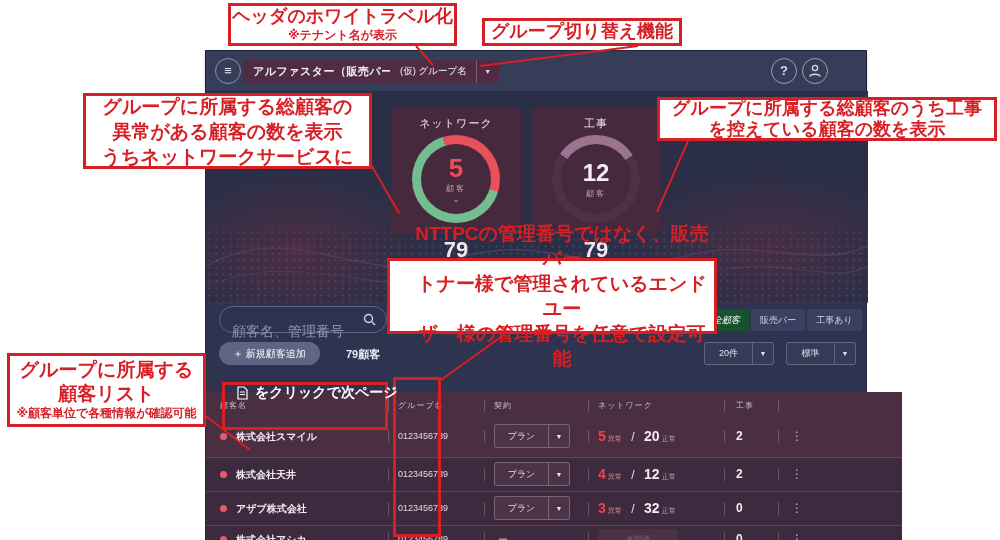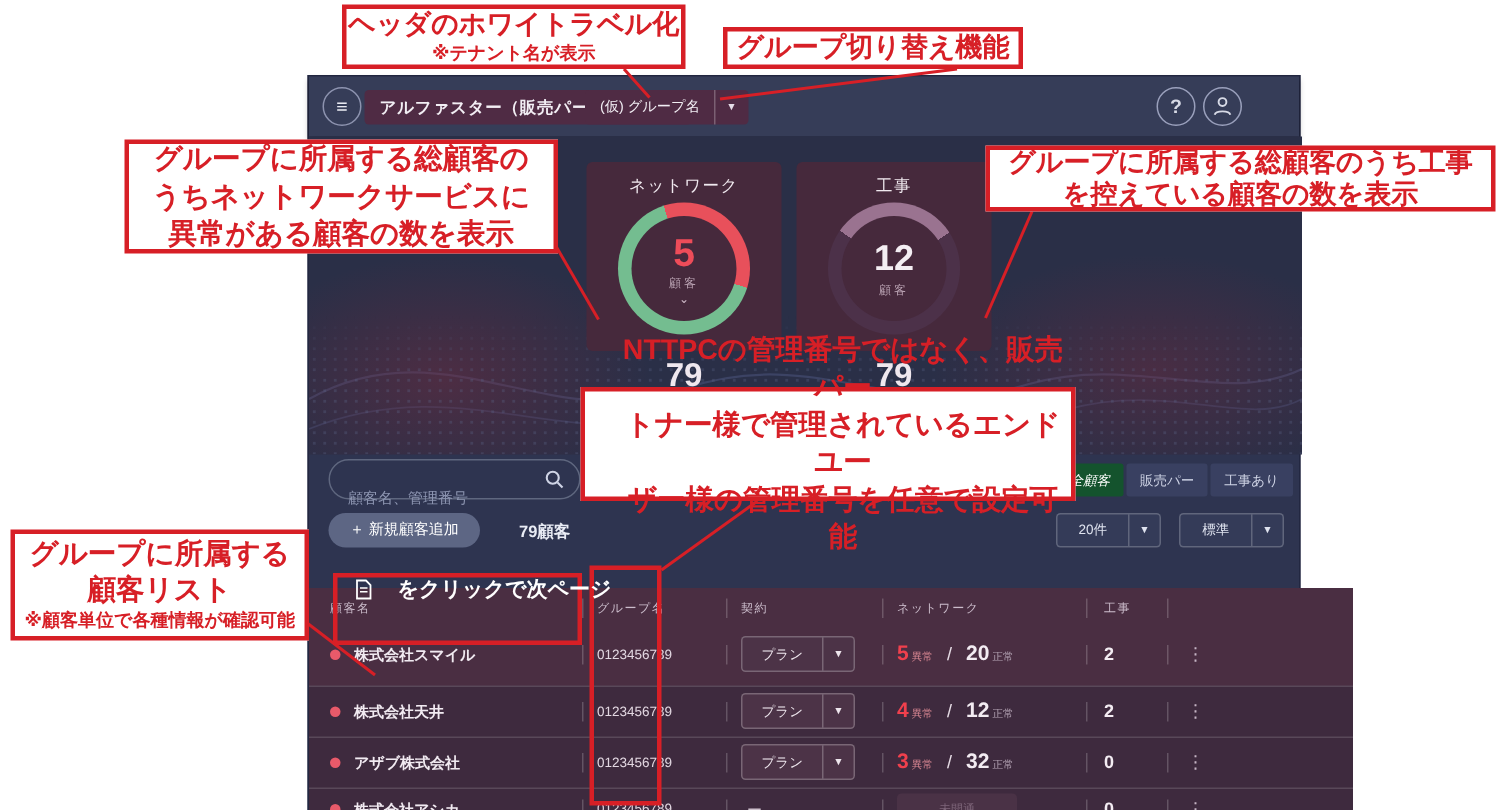--- a/index.html
+++ b/index.html
@@ -54,21 +54,21 @@
   .gunit { color:#bda6b6; font-size:8px; letter-spacing:2px; margin-top:2px; }
   .gchev { color:#cdb8c6; font-size:8px; margin-top:1px; }
   .total { position:absolute; top:148px; width:130px; text-align:center; }
   .total .tval { color:#efe7ee; font-size:22px; font-weight:bold; line-height:22px; }
   .total .tunit { color:#9f91a8; font-size:8px; letter-spacing:2px; }
   .total.net { left:185px; } .total.con { left:325px; }
 
   
   .searchpill { position:absolute; left:13px; top:255px; width:168px; height:27px;
                 border:1.5px solid #5f677f; border-radius:14px; display:flex; align-items:center; }
-  .searchpill .ph { flex:1; padding-left:12px; font-size:10px; color:#8e96b2;margin-top:24px; }
+  .searchpill .ph { flex:1; padding-left:12px; font-size:14px; color:#8e96b2;margin-top:24px; }
   .searchpill svg { margin-right:10px; }
 
   .filters { position:absolute; left:498px; top:258px; display:flex; gap:2px; }
   .fbtn { height:22px; padding:0 9px; font-size:9px; line-height:22px; color:#cfd4e6;
           background:#394061; border-radius:2px; }
   .fbtn.active { background:#14532d; color:#ffffff;font-style:italic; }
 
   .addbtn { position:absolute; left:13px; top:291px; height:23px; padding:0 14px; border-radius:12px;
             background:#5d6684; color:#fff; font-size:10px; line-height:23px; }
   .countlbl { position:absolute; left:140px; top:296px; font-size:11px; font-weight:bold; color:#e9ecf5; }
@@ -120,21 +120,21 @@
   #annD .mid { font-size:18px; line-height:21px; }
   #annE { left:387px; top:258px; width:330px; height:76px;padding-left:20px; }
   #annE .mid { font-size:19px; line-height:25px; }
   #annF { left:7px;  top:353px; width:199px; height:74px; }
   #annF .mid { font-size:19px; line-height:24px; }
 
   .redframe { position:absolute; z-index:55; border:3px solid #d71f26; background:transparent; }
   #frameG { left:222px; top:382px; width:166px; height:48px; }
   #frameCol { left:393px; top:377px; width:48px; height:160px; }
   .nextnote { position:absolute; left:237px; top:384px; z-index:56; color:#ffffff; font-weight:bold;
-              font-size:14px; display:flex; align-items:center; gap:17px; }
+              font-size:14px; display:flex; align-items:center; gap:7px; }
   #lines { position:absolute; left:0; top:0; z-index:50; pointer-events:none; }
 </style>
 </head>
 <body>
 
 <div id="canvas">
 
   <div id="dash">
 
     <div class="appbar">
@@ -338,22 +338,22 @@
     <div class="big">ヘッダのホワイトラベル化</div>
     <div class="sml">※テナント名が表示</div>
   </div>
 
   <div class="ann" id="annB">
     <div class="big">グループ切り替え機能</div>
   </div>
 
   <div class="ann" id="annC">
     <div class="mid">グループに所属する総顧客の</div>
+    <div class="mid">異常がある顧客の数を表示</div>
     <div class="mid">うちネットワークサービスに</div>
-    <div class="mid">異常がある顧客の数を表示</div>
   </div>
 
   <div class="ann" id="annD">
     <div class="mid">グループに所属する総顧客のうち工事</div>
     <div class="mid">を控えている顧客の数を表示</div>
   </div>
 
   <div class="ann" id="annE">
     <div class="mid">NTTPCの管理番号ではなく、販売パー</div>
     <div class="mid">トナー様で管理されているエンドユー</div>

